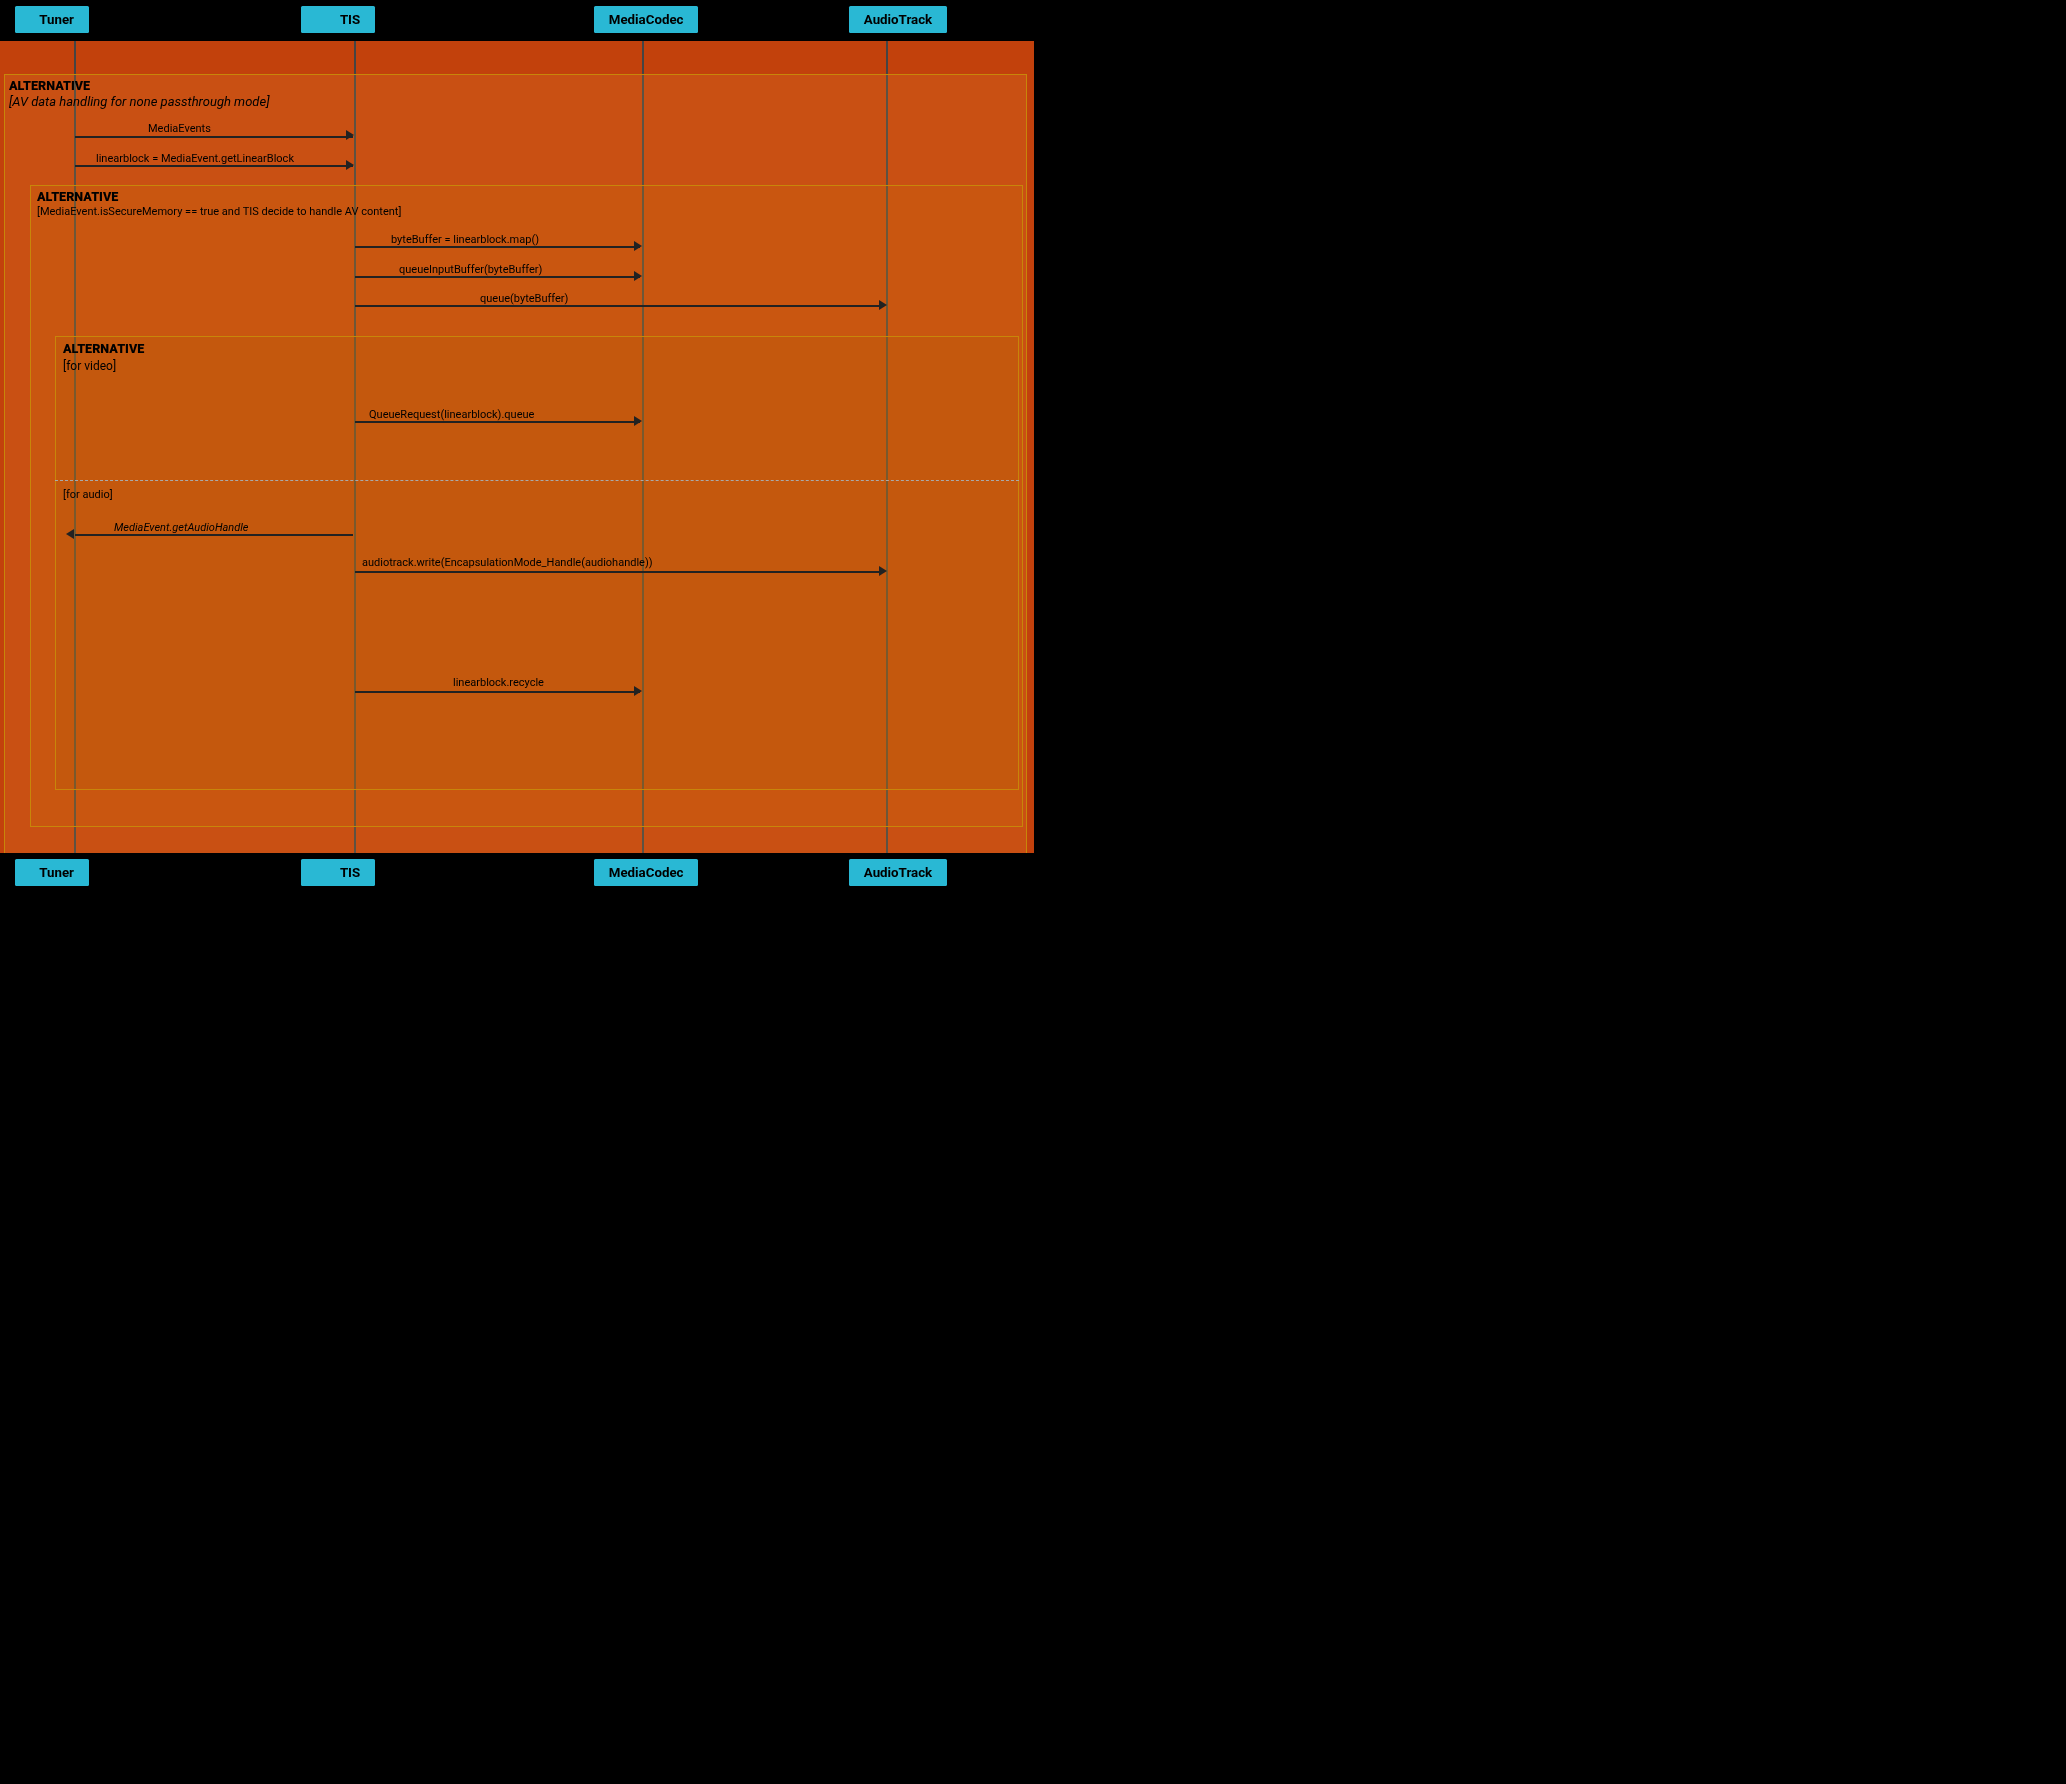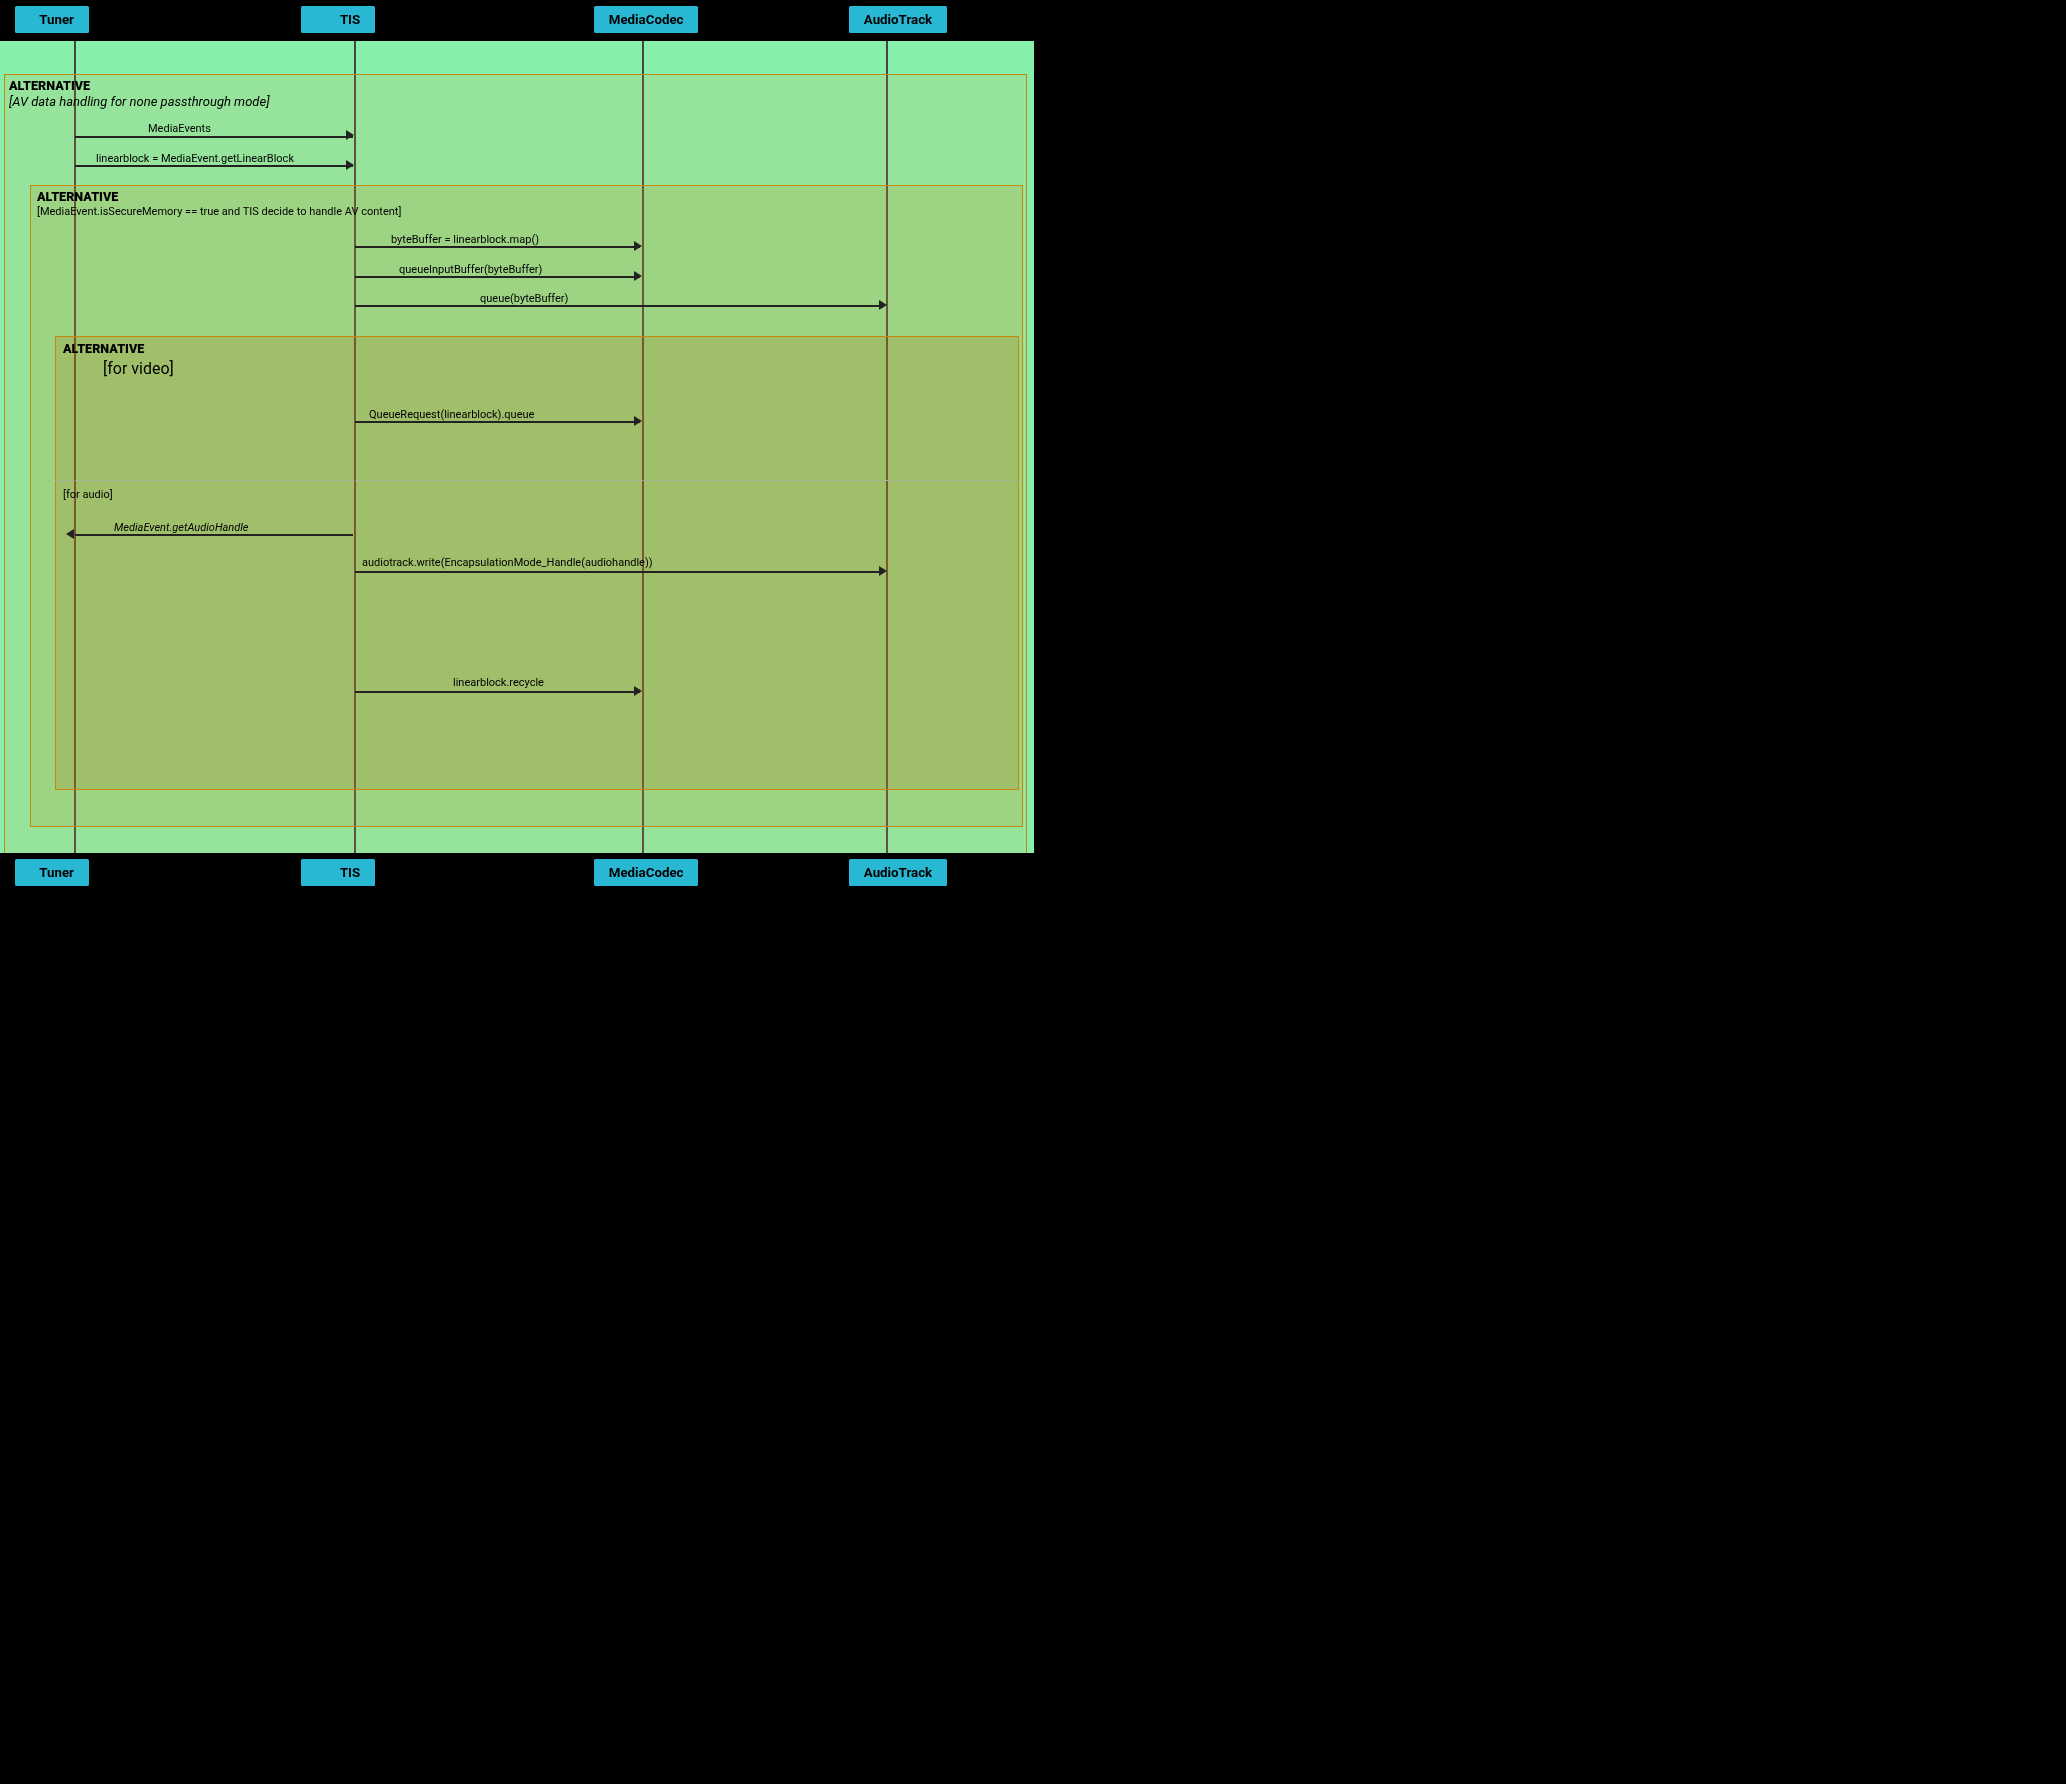--- a/index.html
+++ b/index.html
@@ -77,21 +77,21 @@
 
 <div class="diagram-wrapper">
 
   <div class="header-row" style="height:41px; background:#000; position:relative;">
     <div class="actor-box" style="left:14.8px; top:5.9px;">Tuner</div>
     <div class="actor-box" style="left:301px; top:5.9px;">TIS</div>
     <div class="actor-box" style="left:594px; top:5.9px;">MediaCodec</div>
     <div class="actor-box" style="left:849px; top:5.9px;">AudioTrack</div>
   </div>
 
-  <div class="diagram-body" style="position:relative; background:#86efac; flex:1; min-height:812px;">
+  <div class="diagram-body" style="position:relative; background:#c2410c; flex:1; min-height:812px;">
 
     <div class="body-lifeline" style="left:74px;"></div>
     <div class="body-lifeline" style="left:354px;"></div>
     <div class="body-lifeline" style="left:642px;"></div>
     <div class="body-lifeline" style="left:886px;"></div>
 
     <div style="position:absolute; left:3.7px; top:33px; width:1023px; height:783px; border:1.5px solid #c8860a; background: rgba(240,170,60,0.15); z-index:2;">
     </div>
     <div style="position:absolute; left:8.9px; top:37px; font-weight:900; font-size:12.6px; color:#000; z-index:10;">ALTERNATIVE</div>
     <div style="position:absolute; left:8.9px; top:53px; font-size:13px; color:#000; font-style:italic; z-index:10;">[AV data handling for none passthrough mode]</div>
@@ -115,21 +115,21 @@
     <div style="position:absolute; left:355px; top:235px; width:285px; height:1.5px; background:#222; z-index:5;"></div>
     <div style="position:absolute; left:634px; top:230px; width:0; height:0; border-top:5.2px solid transparent; border-bottom:5.2px solid transparent; border-left:8.9px solid #222; z-index:6;"></div>
     <div style="position:absolute; left:399px; top:222px; font-size:11px; color:#000; z-index:6; white-space:nowrap;">queueInputBuffer(byteBuffer)</div>
 
     <div style="position:absolute; left:355px; top:264px; width:529px; height:1.5px; background:#222; z-index:5;"></div>
     <div style="position:absolute; left:879px; top:259px; width:0; height:0; border-top:5.2px solid transparent; border-bottom:5.2px solid transparent; border-left:8.9px solid #222; z-index:6;"></div>
     <div style="position:absolute; left:480px; top:251px; font-size:11px; color:#000; z-index:6; white-space:nowrap;">queue(byteBuffer)</div>
 
     <div style="position:absolute; left:55px; top:295px; width:964px; height:454px; border:1.5px solid #c8860a; background:rgba(180,100,0,0.18); z-index:4;"></div>
     <div style="position:absolute; left:63px; top:300px; font-weight:900; font-size:12.6px; color:#000; z-index:10;">ALTERNATIVE</div>
-    <div style="position:absolute; left:63px; top:318px; font-size:16px; color:#000; z-index:10;margin-left:40px;">[for video]</div>
+    <div style="position:absolute; left:63px; top:318px; font-size:12px; color:#000; z-index:10;">[for video]</div>
 
     <div style="position:absolute; left:355px; top:380px; width:285px; height:1.5px; background:#222; z-index:5;"></div>
     <div style="position:absolute; left:634px; top:375px; width:0; height:0; border-top:5.2px solid transparent; border-bottom:5.2px solid transparent; border-left:8.9px solid #222; z-index:6;"></div>
     <div style="position:absolute; left:369px; top:367px; font-size:11px; color:#000; z-index:6; white-space:nowrap;">QueueRequest(linearblock).queue</div>
 
     <div style="position:absolute; left:55px; top:439px; width:964px; border-top:1.5px dashed #aaa; z-index:5;"></div>
 
     <div style="position:absolute; left:63px; top:447px; font-size:11px; color:#000; z-index:10;">[for audio]</div>
 
     <div style="position:absolute; left:75px; top:493px; width:278px; height:1.5px; background:#222; z-index:5;"></div>

